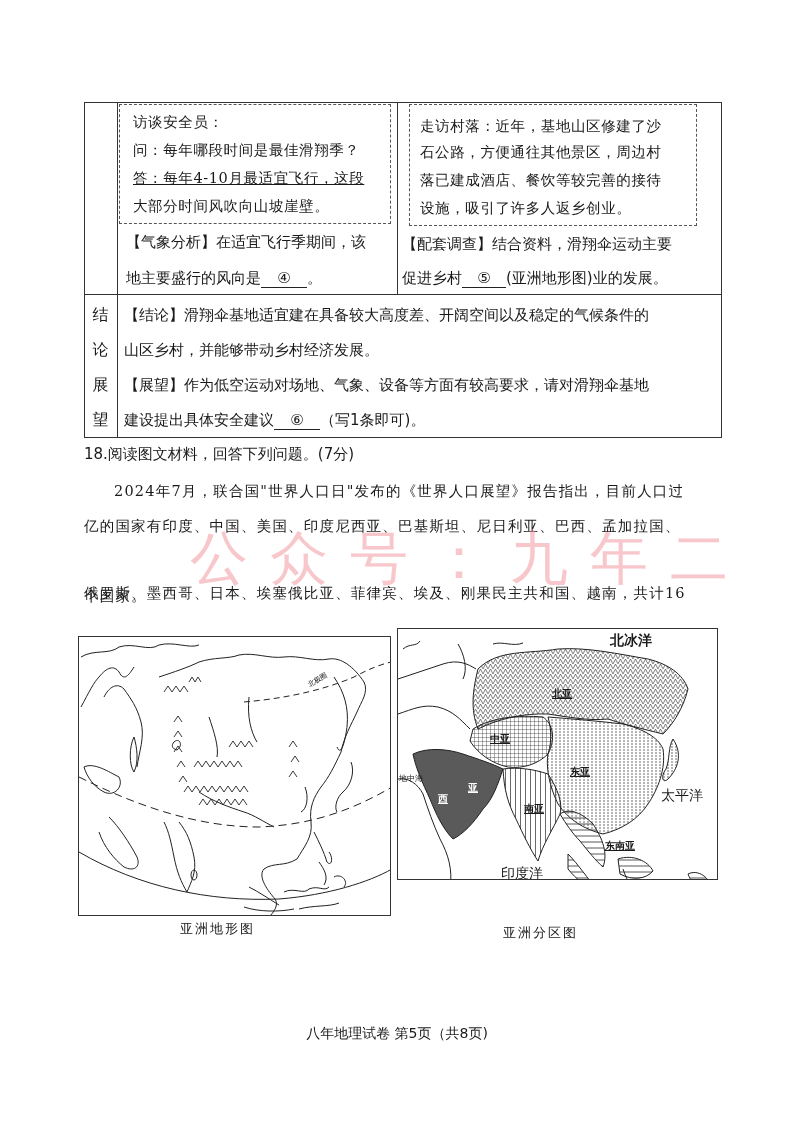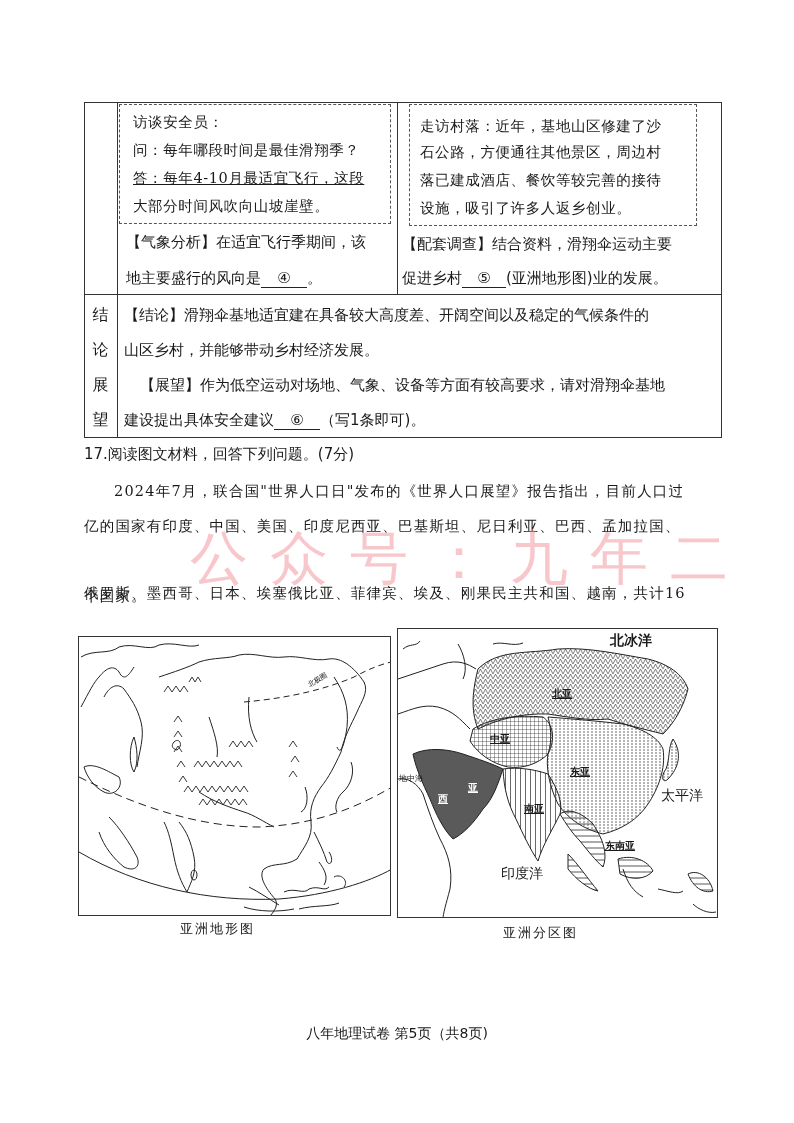--- a/index.html
+++ b/index.html
@@ -61,26 +61,26 @@
   <span>促进乡村</span><span class="blank" style="width:44px;">⑤</span><span>(亚洲地形图)业的发展。</span>
 </div>
 
 <div class="side-label" style="top:305px;">结</div>
 <div class="side-label" style="top:340px;">论</div>
 <div class="side-label" style="top:375px;">展</div>
 <div class="side-label" style="top:410px;">望</div>
 
 <div class="cell-text-sans" style="left:124px; top:297px;">【结论】滑翔伞基地适宜建在具备较大高度差、开阔空间以及稳定的气候条件的</div>
 <div class="cell-text-sans" style="left:124px; top:332px;">山区乡村，并能够带动乡村经济发展。</div>
-<div class="cell-text-sans" style="left:124px; top:367px;margin-left:16px;">【展望】作为低空运动对场地、气象、设备等方面有较高要求，请对滑翔伞基地</div>
+<div class="cell-text-sans" style="left:124px; top:367px;">【展望】作为低空运动对场地、气象、设备等方面有较高要求，请对滑翔伞基地</div>
 <div class="cell-text-sans" style="left:124px; top:402px;">
   <span>建设提出具体安全建议</span><span class="blank" style="width:46px;">⑥</span><span>（写1条即可)。</span>
 </div>
 
-<div class="q-title">17.阅读图文材料，回答下列问题。(7分)</div>
+<div class="q-title">18.阅读图文材料，回答下列问题。(7分)</div>
 <div class="para" style="left:114px; top:482px;">2024年7月，联合国"世界人口日"发布的《世界人口展望》报告指出，目前人口过</div>
 <div class="para" style="left:84px; top:517px;">亿的国家有印度、中国、美国、印度尼西亚、巴基斯坦、尼日利亚、巴西、孟加拉国、</div>
 <div class="para" style="left:84px; top:584px;">俄罗斯、墨西哥、日本、埃塞俄比亚、菲律宾、埃及、刚果民主共和国、越南，共计16</div>
 <div class="para" style="left:84px; top:587px;text-align:right;">个国家。</div>
 
 <div class="watermark">公众号：九年二</div>
 
 <div class="map-box" style="left:78px; top:636px; width:313px; height:280px;">
   <svg width="313" height="280" viewBox="0 0 313 280">
     <g fill="none" stroke="#222" stroke-width="1">
@@ -133,21 +133,21 @@
     <path d="M165,65 C200,62 240,55 275,40 C290,32 300,28 312,25" fill="none" stroke="#222" stroke-width="1" stroke-dasharray="6,4"></path>
 
     <path d="M0,140 C60,170 120,190 180,190 C230,188 270,175 313,150" fill="none" stroke="#222" stroke-width="1" stroke-dasharray="8,5"></path>
 
     <path d="M0,215 C60,250 130,265 200,262 C250,258 290,245 313,232" fill="none" stroke="#222" stroke-width="1"></path>
   </svg>
   <div class="abs" style="left:228px; top:38px; font-family:'DejaVu Sans',sans-serif; font-size:7px; transform:rotate(-30deg);">北极圈</div>
 </div>
 <div class="caption" style="left:180px; top:920px;">亚洲地形图</div>
 
-<div class="map-box" style="left:397px; top:628px; width:321px; height:290px;">
+<div class="map-box" style="left:397px; top:628px; width:321px; height:252px;">
   <svg width="321" height="290" viewBox="0 0 321 290">
     <defs>
       <pattern id="patNorth" width="5" height="5" patternUnits="userSpaceOnUse">
         <path d="M0,5 L2.5,0 L5,5" fill="none" stroke="#444" stroke-width="0.7"></path>
       </pattern>
       <pattern id="patCentral" width="4" height="4" patternUnits="userSpaceOnUse">
         <path d="M0,0 L4,0 M0,0 L0,4" stroke="#333" stroke-width="0.8"></path>
       </pattern>
       <pattern id="patEast" width="4" height="6" patternUnits="userSpaceOnUse">
         <path d="M2,0 L2,6" stroke="#444" stroke-width="0.8" stroke-dasharray="2,1"></path>

